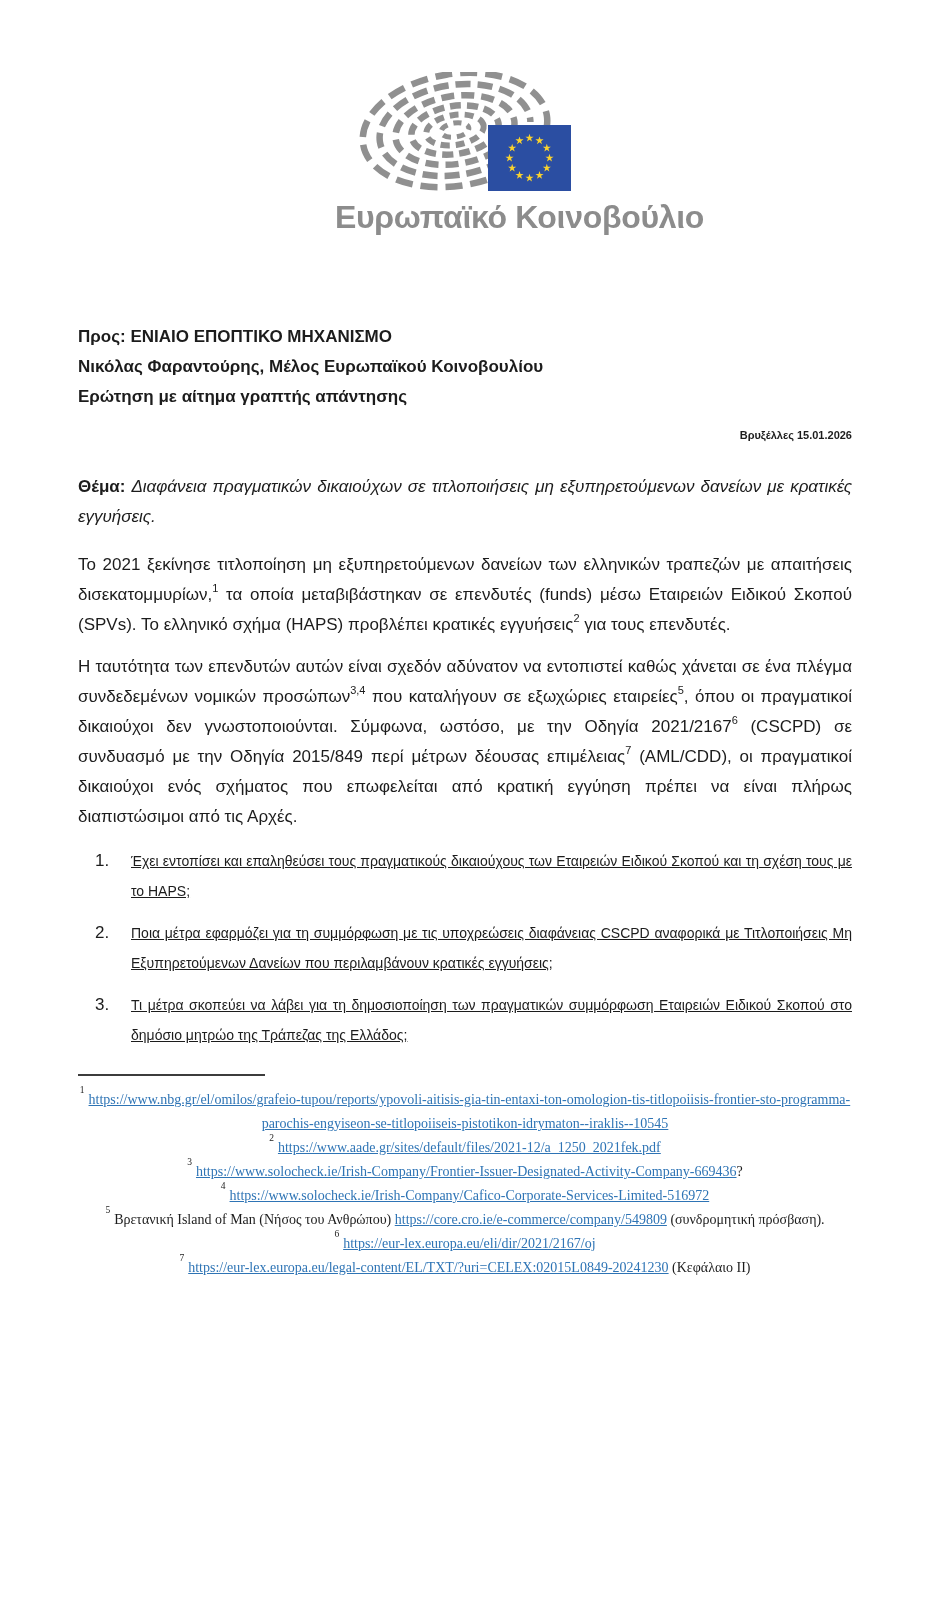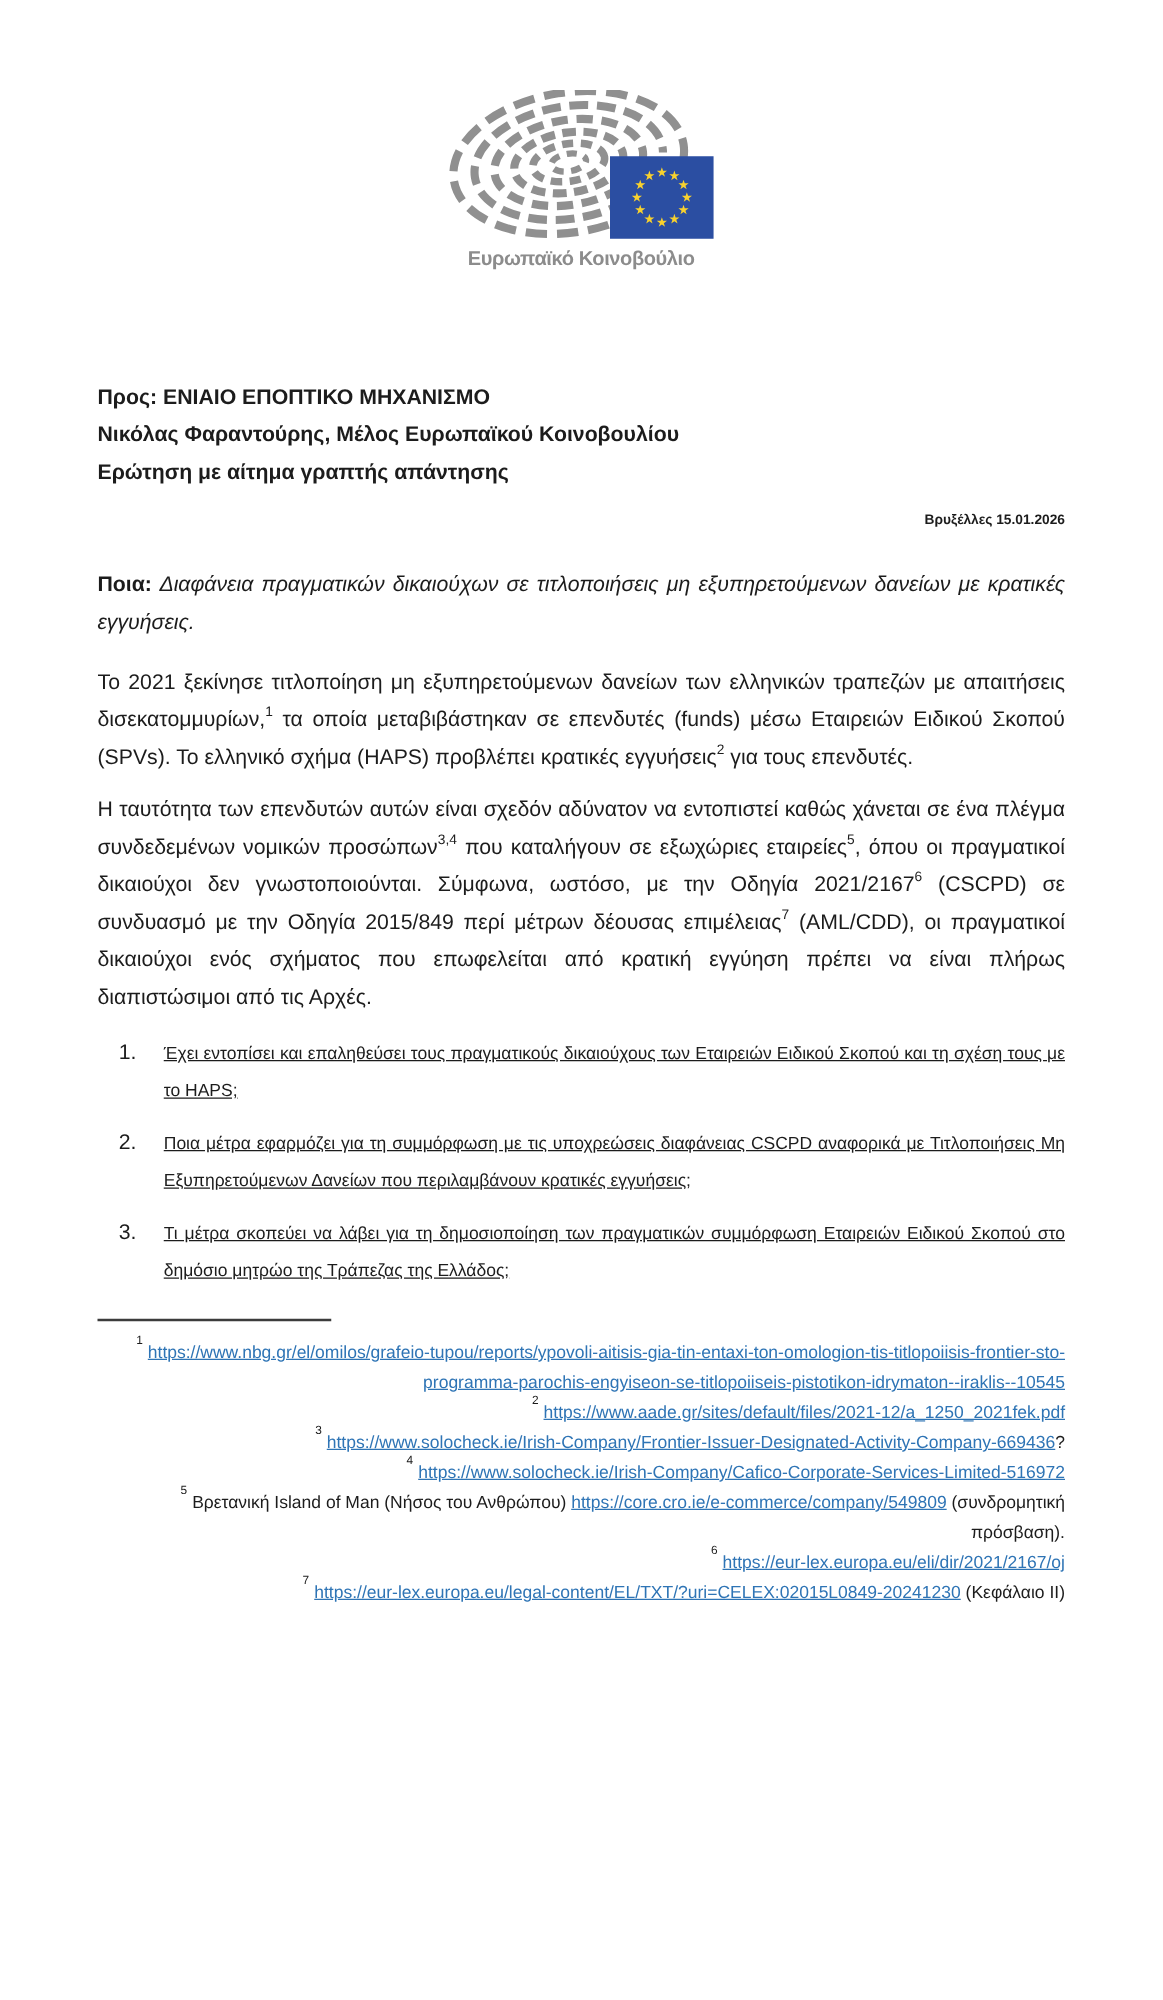--- a/index.html
+++ b/index.html
@@ -8,21 +8,21 @@
     background:#ffffff;color:#1c1c1c;
     font-family:"Liberation Sans","DejaVu Sans",sans-serif;
     -webkit-font-smoothing:antialiased;
   }
   .page{padding:0 78px;}
 
   
   .logo-wrap{width:260px;margin:72px auto 0;text-align:center;}
   .logo-wrap svg{display:block;margin:0 auto;}
   .logo-caption{
-    margin-top:5px;color:#8c8c8c;font-size:16px;font-weight:600;
+    margin-top:5px;color:#8c8c8c;font-size:32px;font-weight:600;
     letter-spacing:-0.3px;white-space:nowrap;
   }
 
   
   .addr-block{margin-top:86px;}
   .addr-line{font-weight:bold;font-size:17px;line-height:30px;}
   .dateline{font-weight:bold;font-size:11px;line-height:30px;text-align:right;margin-top:8px;}
 
   
   .subject{margin-top:22px;font-size:17px;line-height:30px;text-align:justify;}
@@ -36,21 +36,21 @@
 
   
   .questions{margin-top:14px;}
   .q-item{display:flex;margin:0 0 12px;}
   .q-num{flex:none;width:22px;margin-left:17px;font-size:17px;line-height:30px;}
   .q-text{flex:1;font-size:14px;line-height:30px;text-align:justify;padding-left:14px;text-decoration:underline;}
 
   
   .footnotes{margin-top:24px;}
   .fn-sep{width:187px;height:0;border-top:2px solid #3c3c3c;margin:0 0 12px 0;}
-  .fn{font-size:14px;line-height:24px;text-align:right;overflow-wrap:anywhere;}
+  .fn{font-size:14px;line-height:24px;text-align:center;overflow-wrap:anywhere;font-family:Liberation Serif, serif;}
   .fn sup{font-size:9.5px;position:relative;top:-5px;margin-right:4px;line-height:0;}
   a.doc-link{color:#2e74b5;text-decoration:underline;cursor:pointer;overflow-wrap:anywhere;}
 </style>
 </head>
 <body>
 
 <div class="page">
 
   <div class="logo-wrap">
     <svg viewBox="0 0 212 122" width="212" height="122" aria-hidden="true">
@@ -84,21 +84,21 @@
   </div>
 
   <div class="addr-block">
     <div class="addr-line">Προς: ΕΝΙΑΙΟ ΕΠΟΠΤΙΚΟ ΜΗΧΑΝΙΣΜΟ</div>
     <div class="addr-line">Νικόλας Φαραντούρης, Μέλος Ευρωπαϊκού Κοινοβουλίου</div>
     <div class="addr-line">Ερώτηση με αίτημα γραπτής απάντησης</div>
     <div class="dateline">Βρυξέλλες 15.01.2026</div>
   </div>
 
   <div class="subject">
-    <span class="subject-label">Ποια:</span><span class="subject-text">Διαφάνεια πραγματικών δικαιούχων σε τιτλοποιήσεις μη εξυπηρετούμενων δανείων με κρατικές εγγυήσεις.</span>
+    <span class="subject-label">Θέμα:</span><span class="subject-text">Διαφάνεια πραγματικών δικαιούχων σε τιτλοποιήσεις μη εξυπηρετούμενων δανείων με κρατικές εγγυήσεις.</span>
   </div>
 
   <div class="bodytext">
     <p>Το 2021 ξεκίνησε τιτλοποίηση μη εξυπηρετούμενων δανείων των ελληνικών τραπεζών με απαιτήσεις δισεκατομμυρίων,<sup class="fnref">1</sup> τα οποία μεταβιβάστηκαν σε επενδυτές (funds) μέσω Εταιρειών Ειδικού Σκοπού (SPVs). Το ελληνικό σχήμα (HAPS) προβλέπει κρατικές εγγυήσεις<sup class="fnref">2</sup> για τους επενδυτές.</p>
     <p>Η ταυτότητα των επενδυτών αυτών είναι σχεδόν αδύνατον να εντοπιστεί καθώς χάνεται σε ένα πλέγμα συνδεδεμένων νομικών προσώπων<sup class="fnref">3,4</sup> που καταλήγουν σε εξωχώριες εταιρείες<sup class="fnref">5</sup>, όπου οι πραγματικοί δικαιούχοι δεν γνωστοποιούνται. Σύμφωνα, ωστόσο, με την Οδηγία 2021/2167<sup class="fnref">6</sup> (CSCPD) σε συνδυασμό με την Οδηγία 2015/849 περί μέτρων δέουσας επιμέλειας<sup class="fnref">7</sup> (AML/CDD), οι πραγματικοί δικαιούχοι ενός σχήματος που επωφελείται από κρατική εγγύηση πρέπει να είναι πλήρως διαπιστώσιμοι από τις Αρχές.</p>
   </div>
 
   <div class="questions">
     <div class="q-item">
       <div class="q-num">1.</div>

